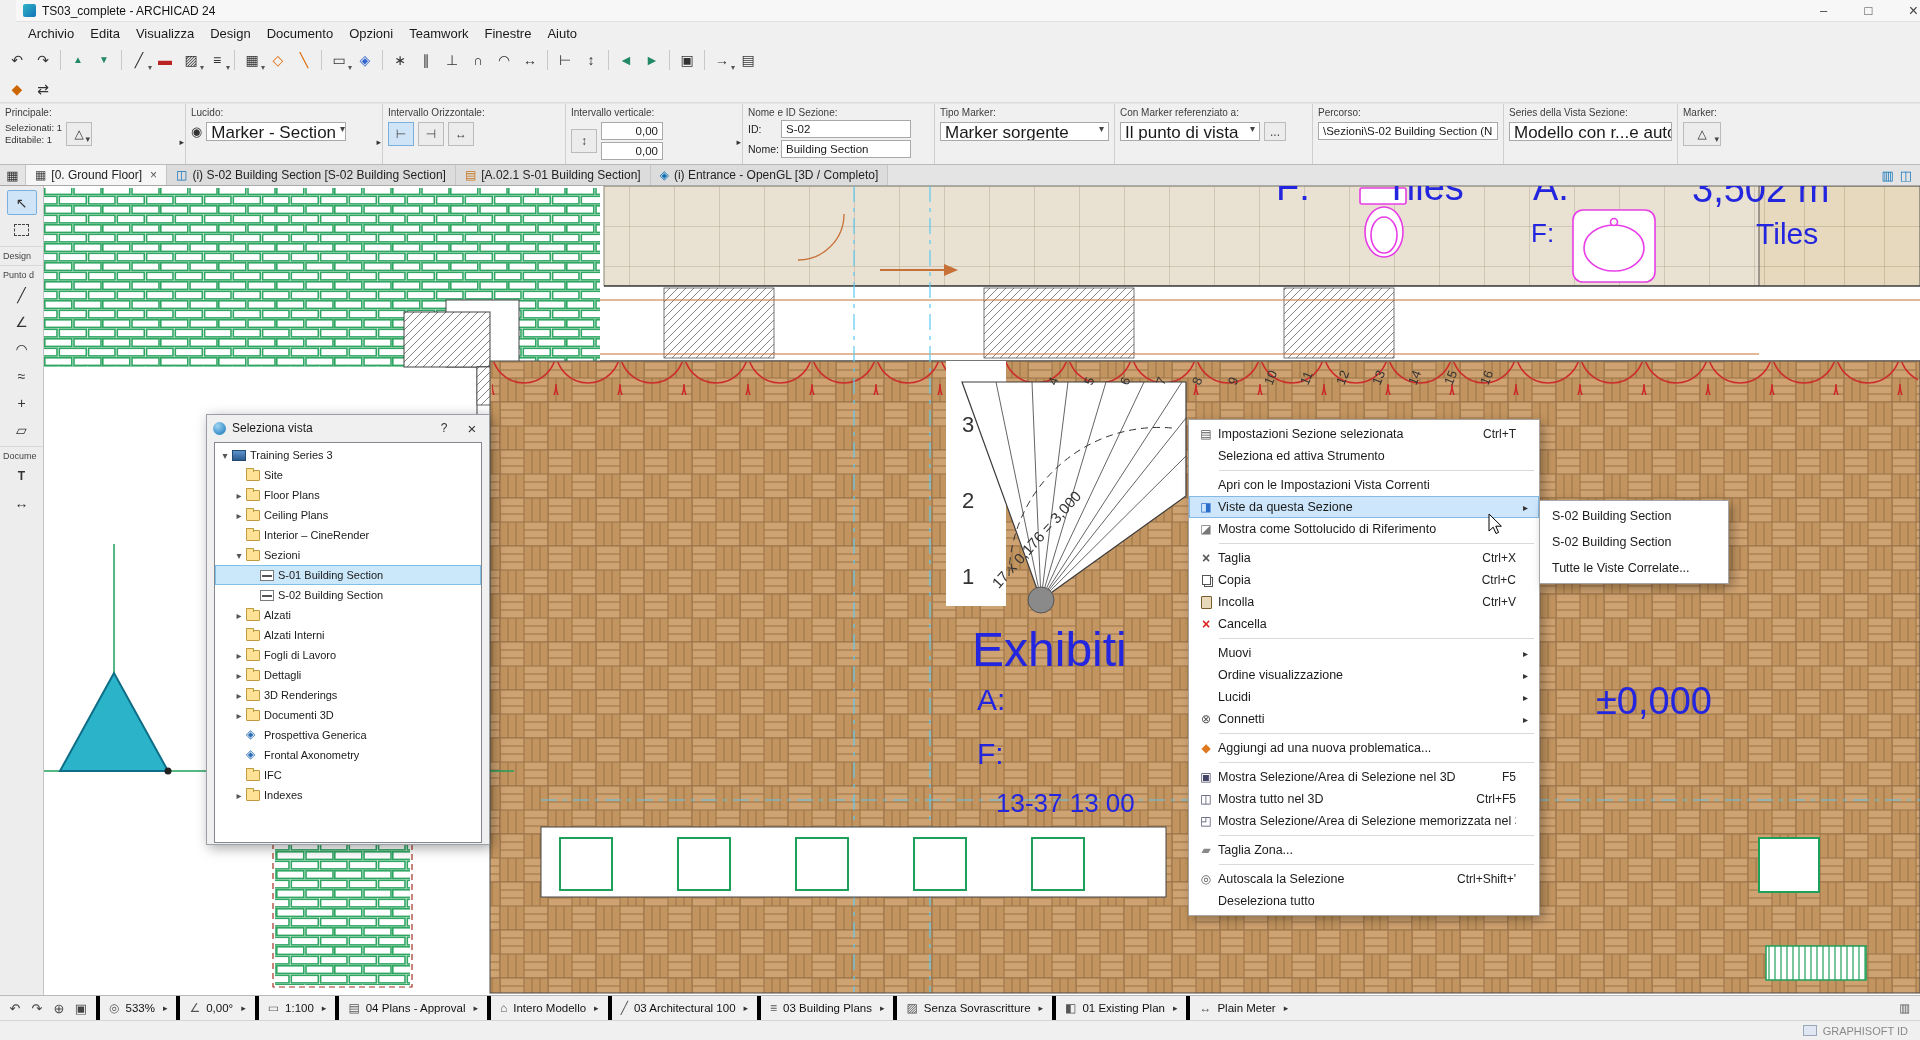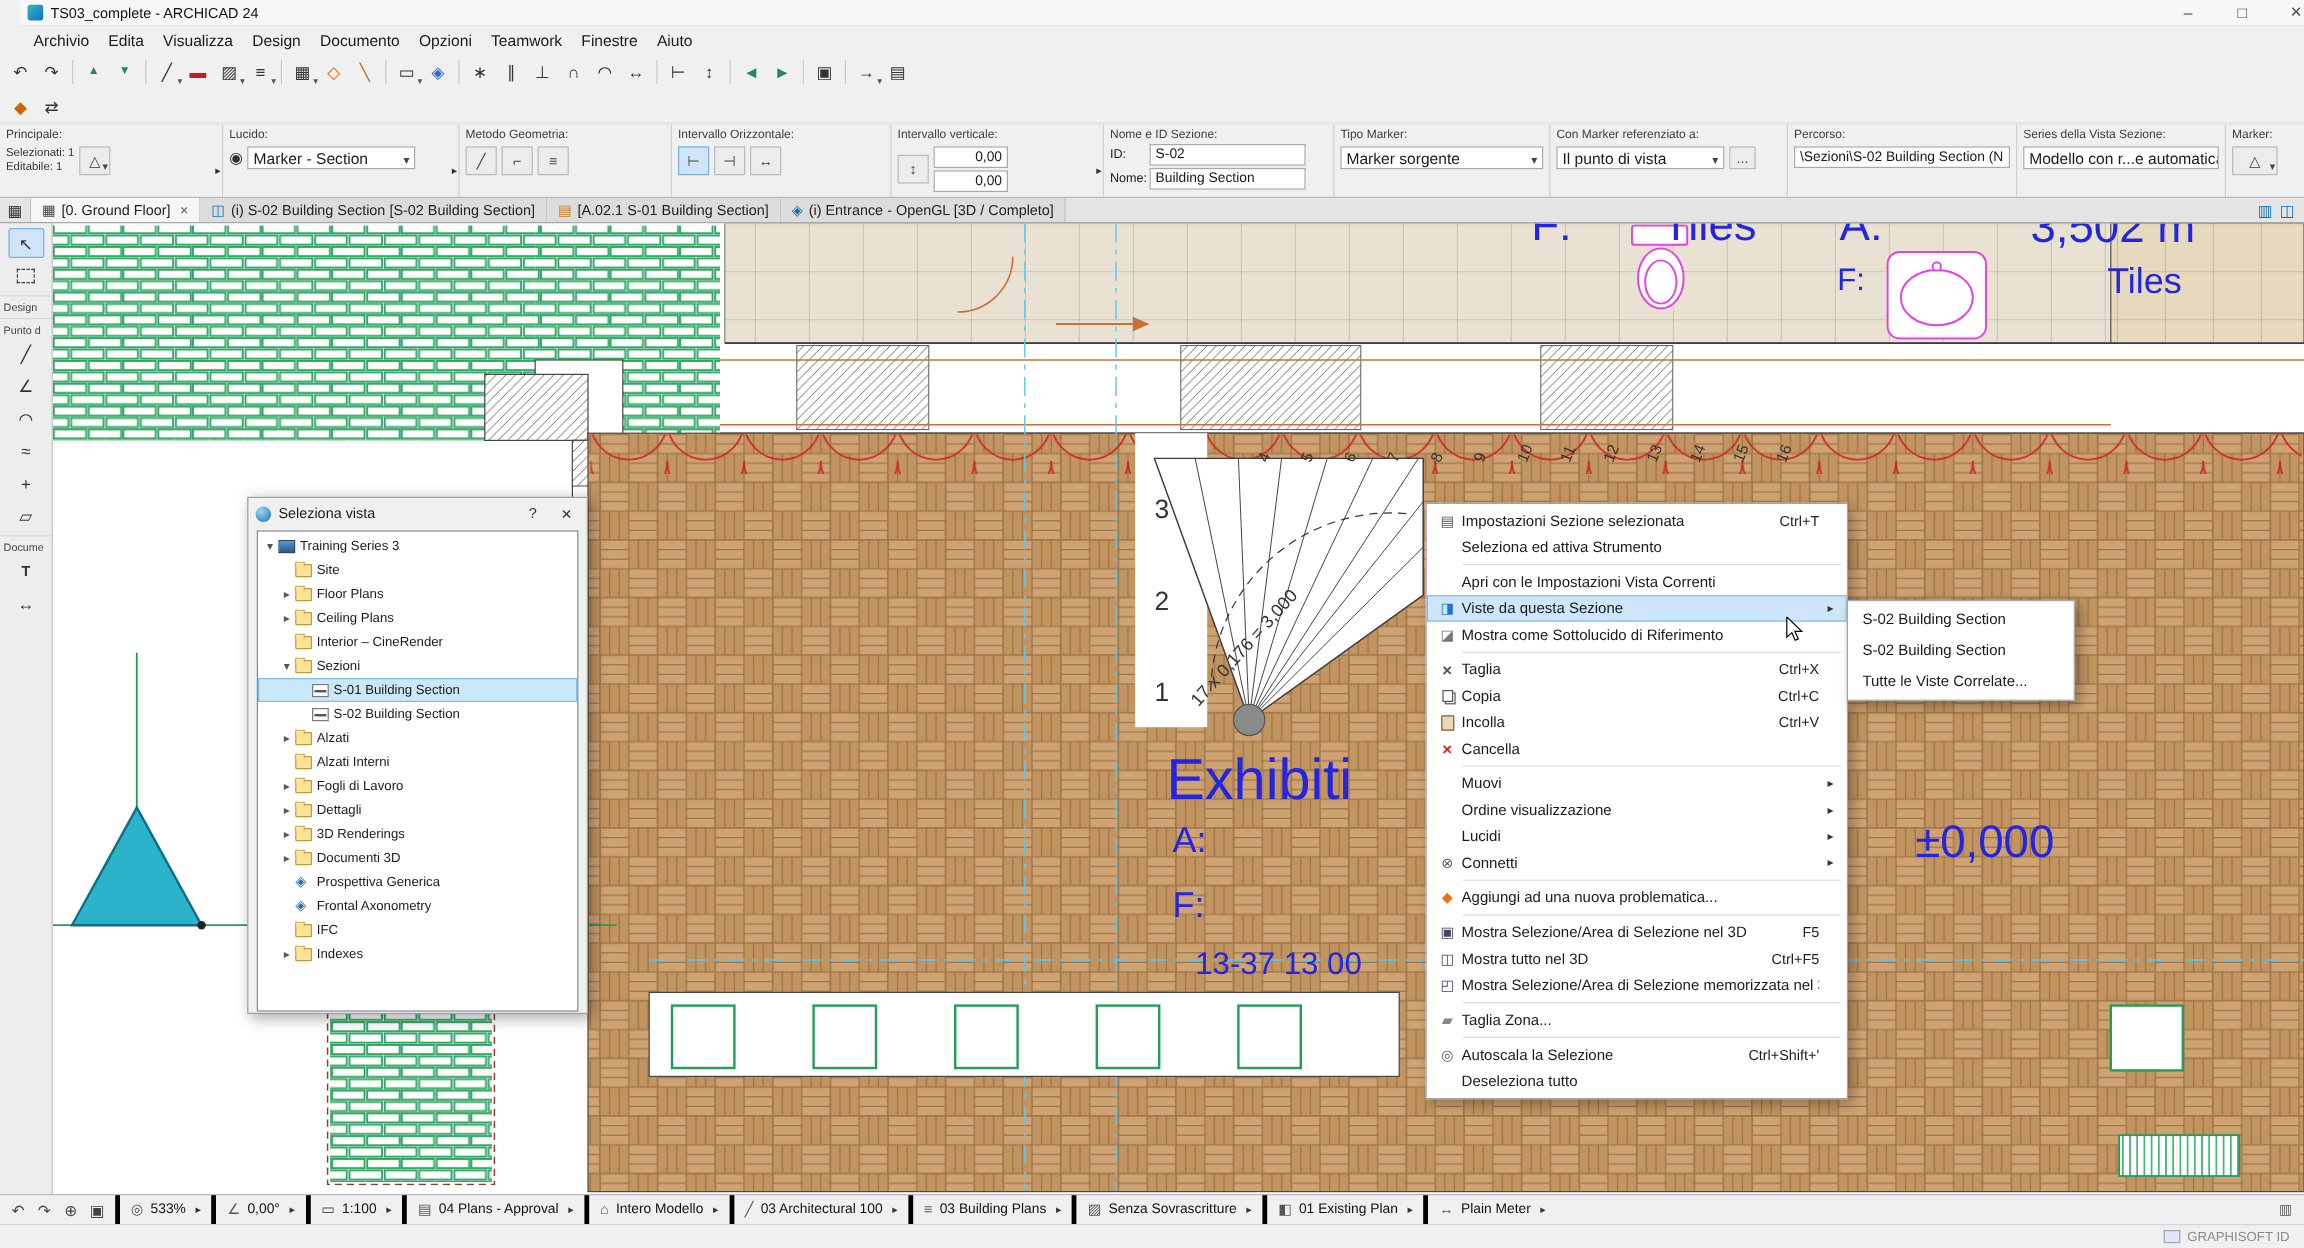--- a/index.html
+++ b/index.html
@@ -44,21 +44,21 @@
 .tb-capture-parameters::before{content:"◆";color:#c60}
 .tb-transfer-settings::before{content:"⇄"}
 
 
 .infobox{position:absolute;left:0;top:103px;width:1920px;height:62px;background:#f0f0f0;border-top:1px solid #e5e5e5;border-bottom:1px solid #b9b9b9;display:flex;z-index:10}
 .ib-sec{height:100%;border-right:1px solid #cfcfcf;padding:3px 5px 2px 5px;position:relative;flex:none;overflow:hidden}
 .ib-label{font-size:10px;color:#3c3c3c;white-space:nowrap;overflow:hidden}
 .ib-body{display:flex;align-items:center;margin-top:4px;gap:4px}
 .ib-tiny{font-size:9.5px;color:#333;line-height:1.3;white-space:nowrap}
 .ib-field{background:#fff;border:1px solid #a9a9a9;height:18px;display:flex;align-items:center;padding:0 4px;font-size:11.5px;white-space:nowrap;overflow:hidden}
-.ib-select{background:#fff;border:1px solid #a9a9a9;height:19px;display:flex;align-items:flex-end;padding:0 4px;font-size:13px;white-space:nowrap;overflow:hidden;width:100%}
+.ib-select{background:#fff;border:1px solid #a9a9a9;height:19px;display:flex;align-items:flex-start;padding:0 4px;font-size:17px;white-space:nowrap;overflow:hidden;width:100%}
 .ib-select::after{content:"▾";margin-left:auto;color:#444;font-size:10px;padding-left:4px}
 .ib-btn{width:26px;height:24px;border:1px solid #bbb;background:#ececec;display:flex;align-items:center;justify-content:center;font-size:12px;color:#444;flex:none;position:relative}
 .ib-btn.active{background:#cfe4f7;border-color:#7ab0e0}
 .ib-overflow{position:absolute;right:1px;top:55%;font-size:9px;color:#333}
 .ib-overflow::before{content:"▸"}
 .ib-eye::before{content:"◉";color:#333}
 .ib-sectionmk::before{content:"△";color:#333}
 .ib-geo1::before{content:"╱"} .ib-geo2::before{content:"⌐"} .ib-geo3::before{content:"≡"}
 .ib-int1::before{content:"⊢"} .ib-int2::before{content:"⊣"} .ib-int3::before{content:"↔"}
 .ib-vert::before{content:"↕"}
@@ -276,34 +276,20 @@
   </div>
   <div class="ib-sec" style="width:197px">
     <div class="ib-label">Lucido:</div>
     <div class="ib-body">
       <span class="ib-eye"></span>
       <span class="ib-select" style="width:140px">
           <span>Marker - Section</span>
         </span>
     </div>
     <span class="ib-overflow"></span>
-  </div>
-  <div class="ib-sec" style="width:177px">
-    <div class="ib-label">Metodo Geometria:</div>
-    <div class="ib-body">
-      <span class="ib-btn">
-          <span class="ib-geo1"></span>
-        </span>
-      <span class="ib-btn">
-          <span class="ib-geo2"></span>
-        </span>
-      <span class="ib-btn">
-          <span class="ib-geo3"></span>
-        </span>
-    </div>
   </div>
   <div class="ib-sec" style="width:183px">
     <div class="ib-label">Intervallo Orizzontale:</div>
     <div class="ib-body">
       <span class="ib-btn active">
           <span class="ib-int1"></span>
         </span>
       <span class="ib-btn">
           <span class="ib-int2"></span>
         </span>

